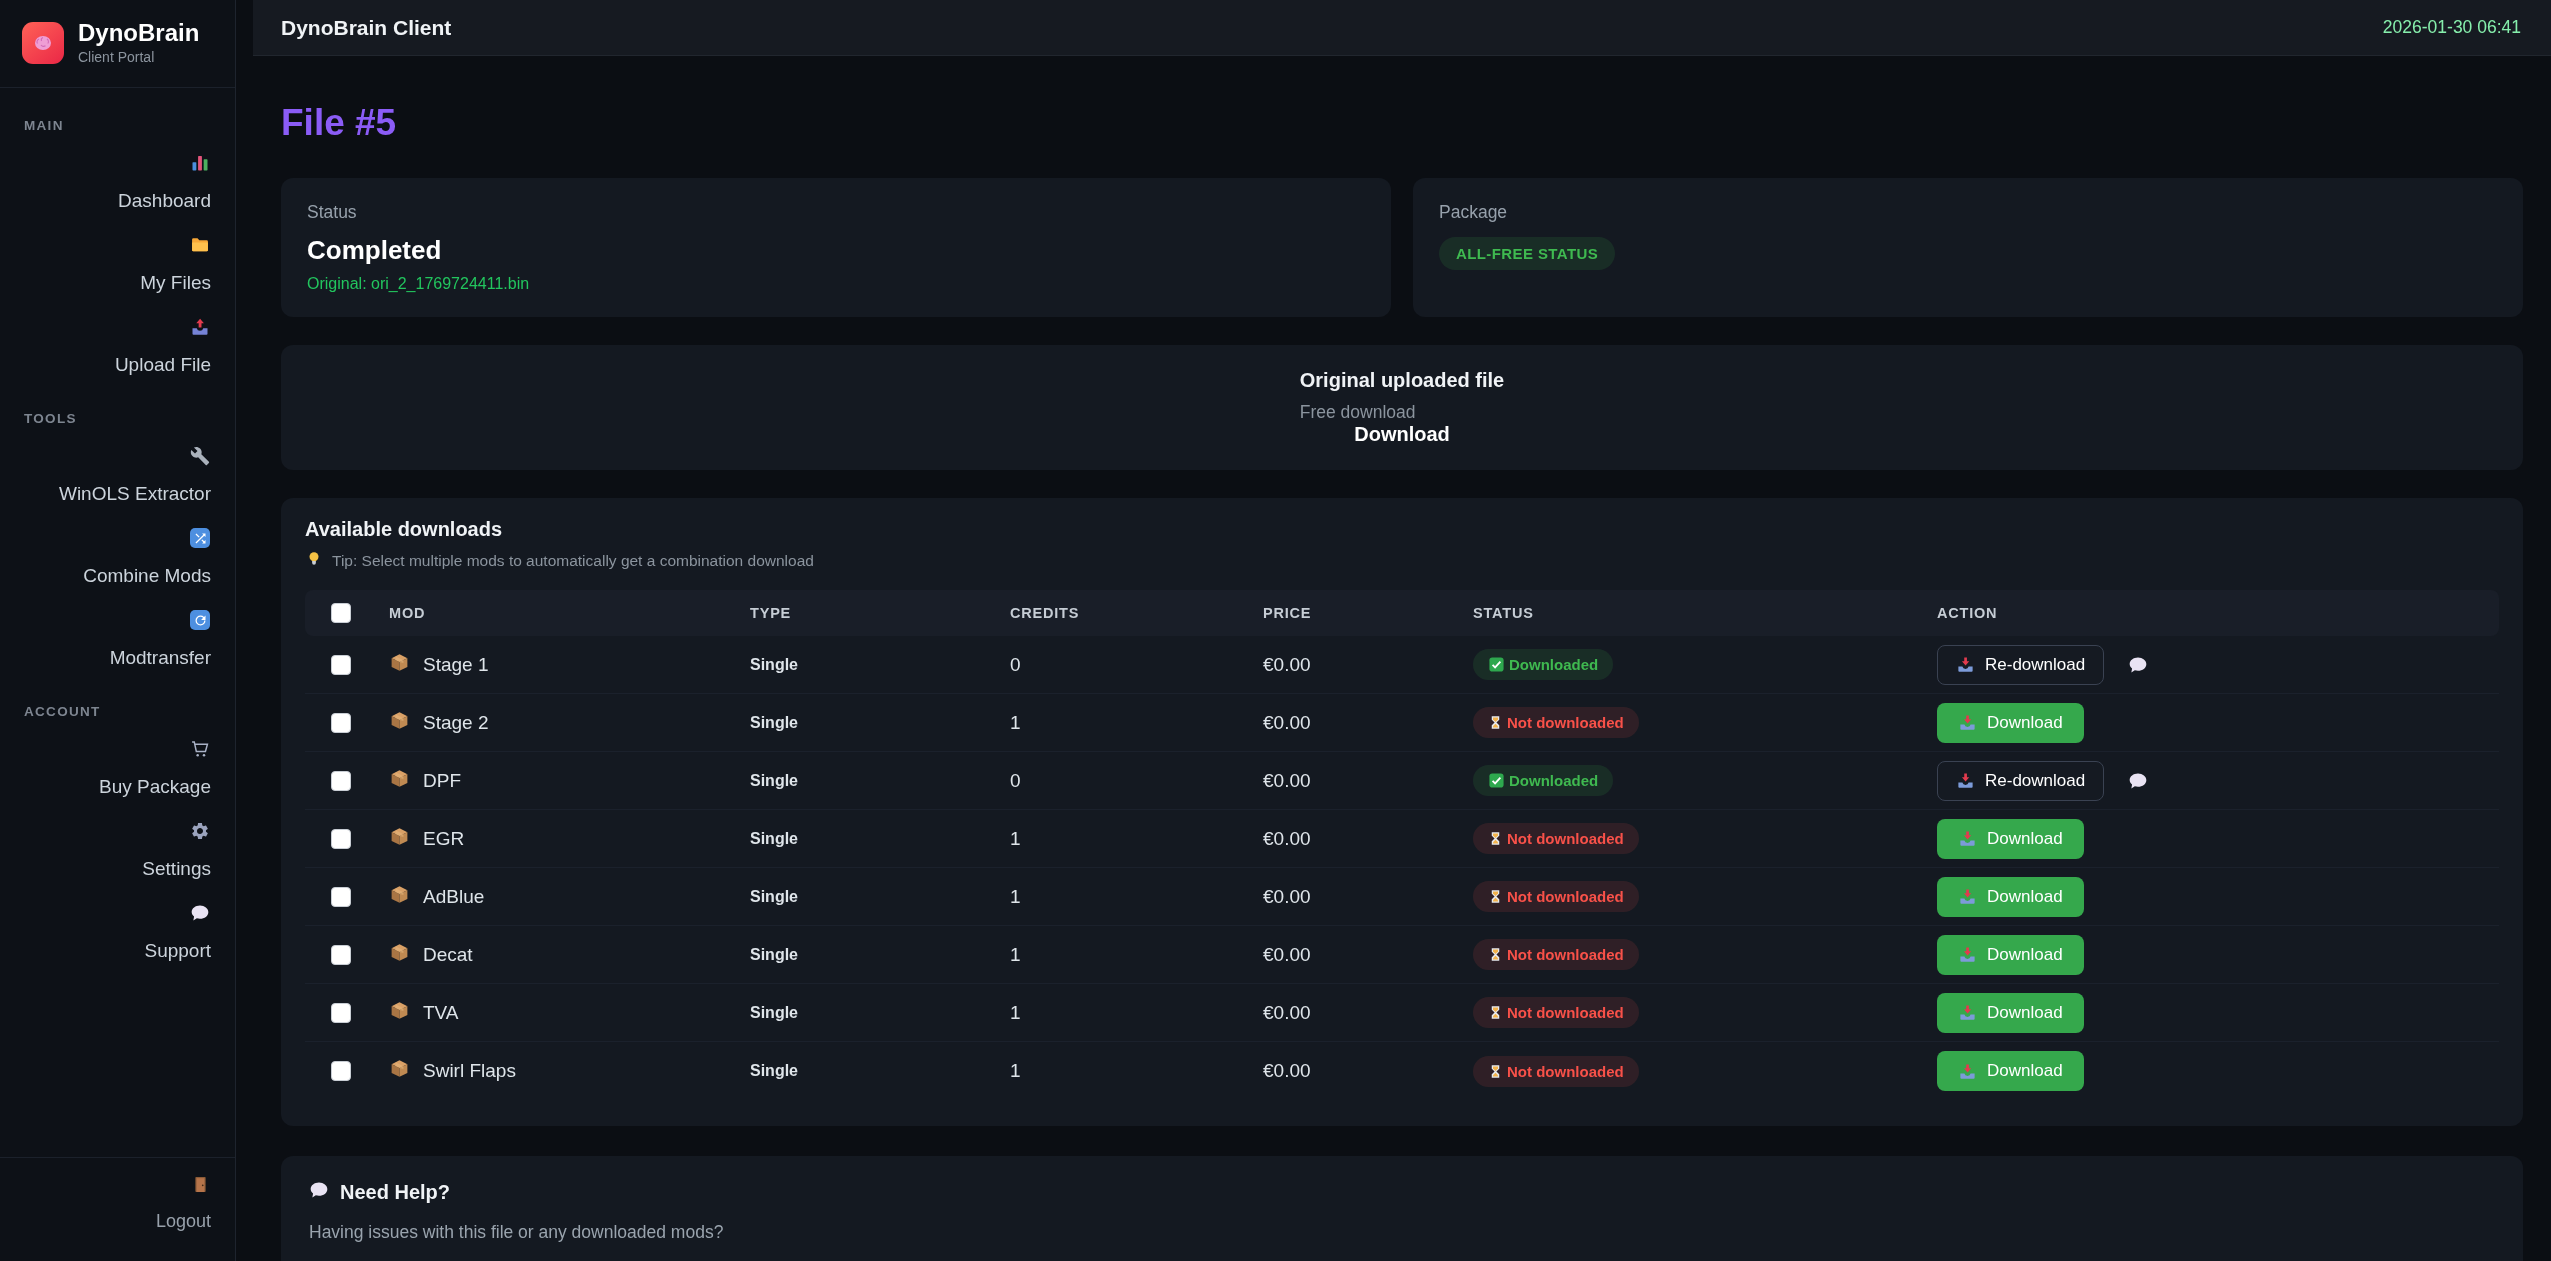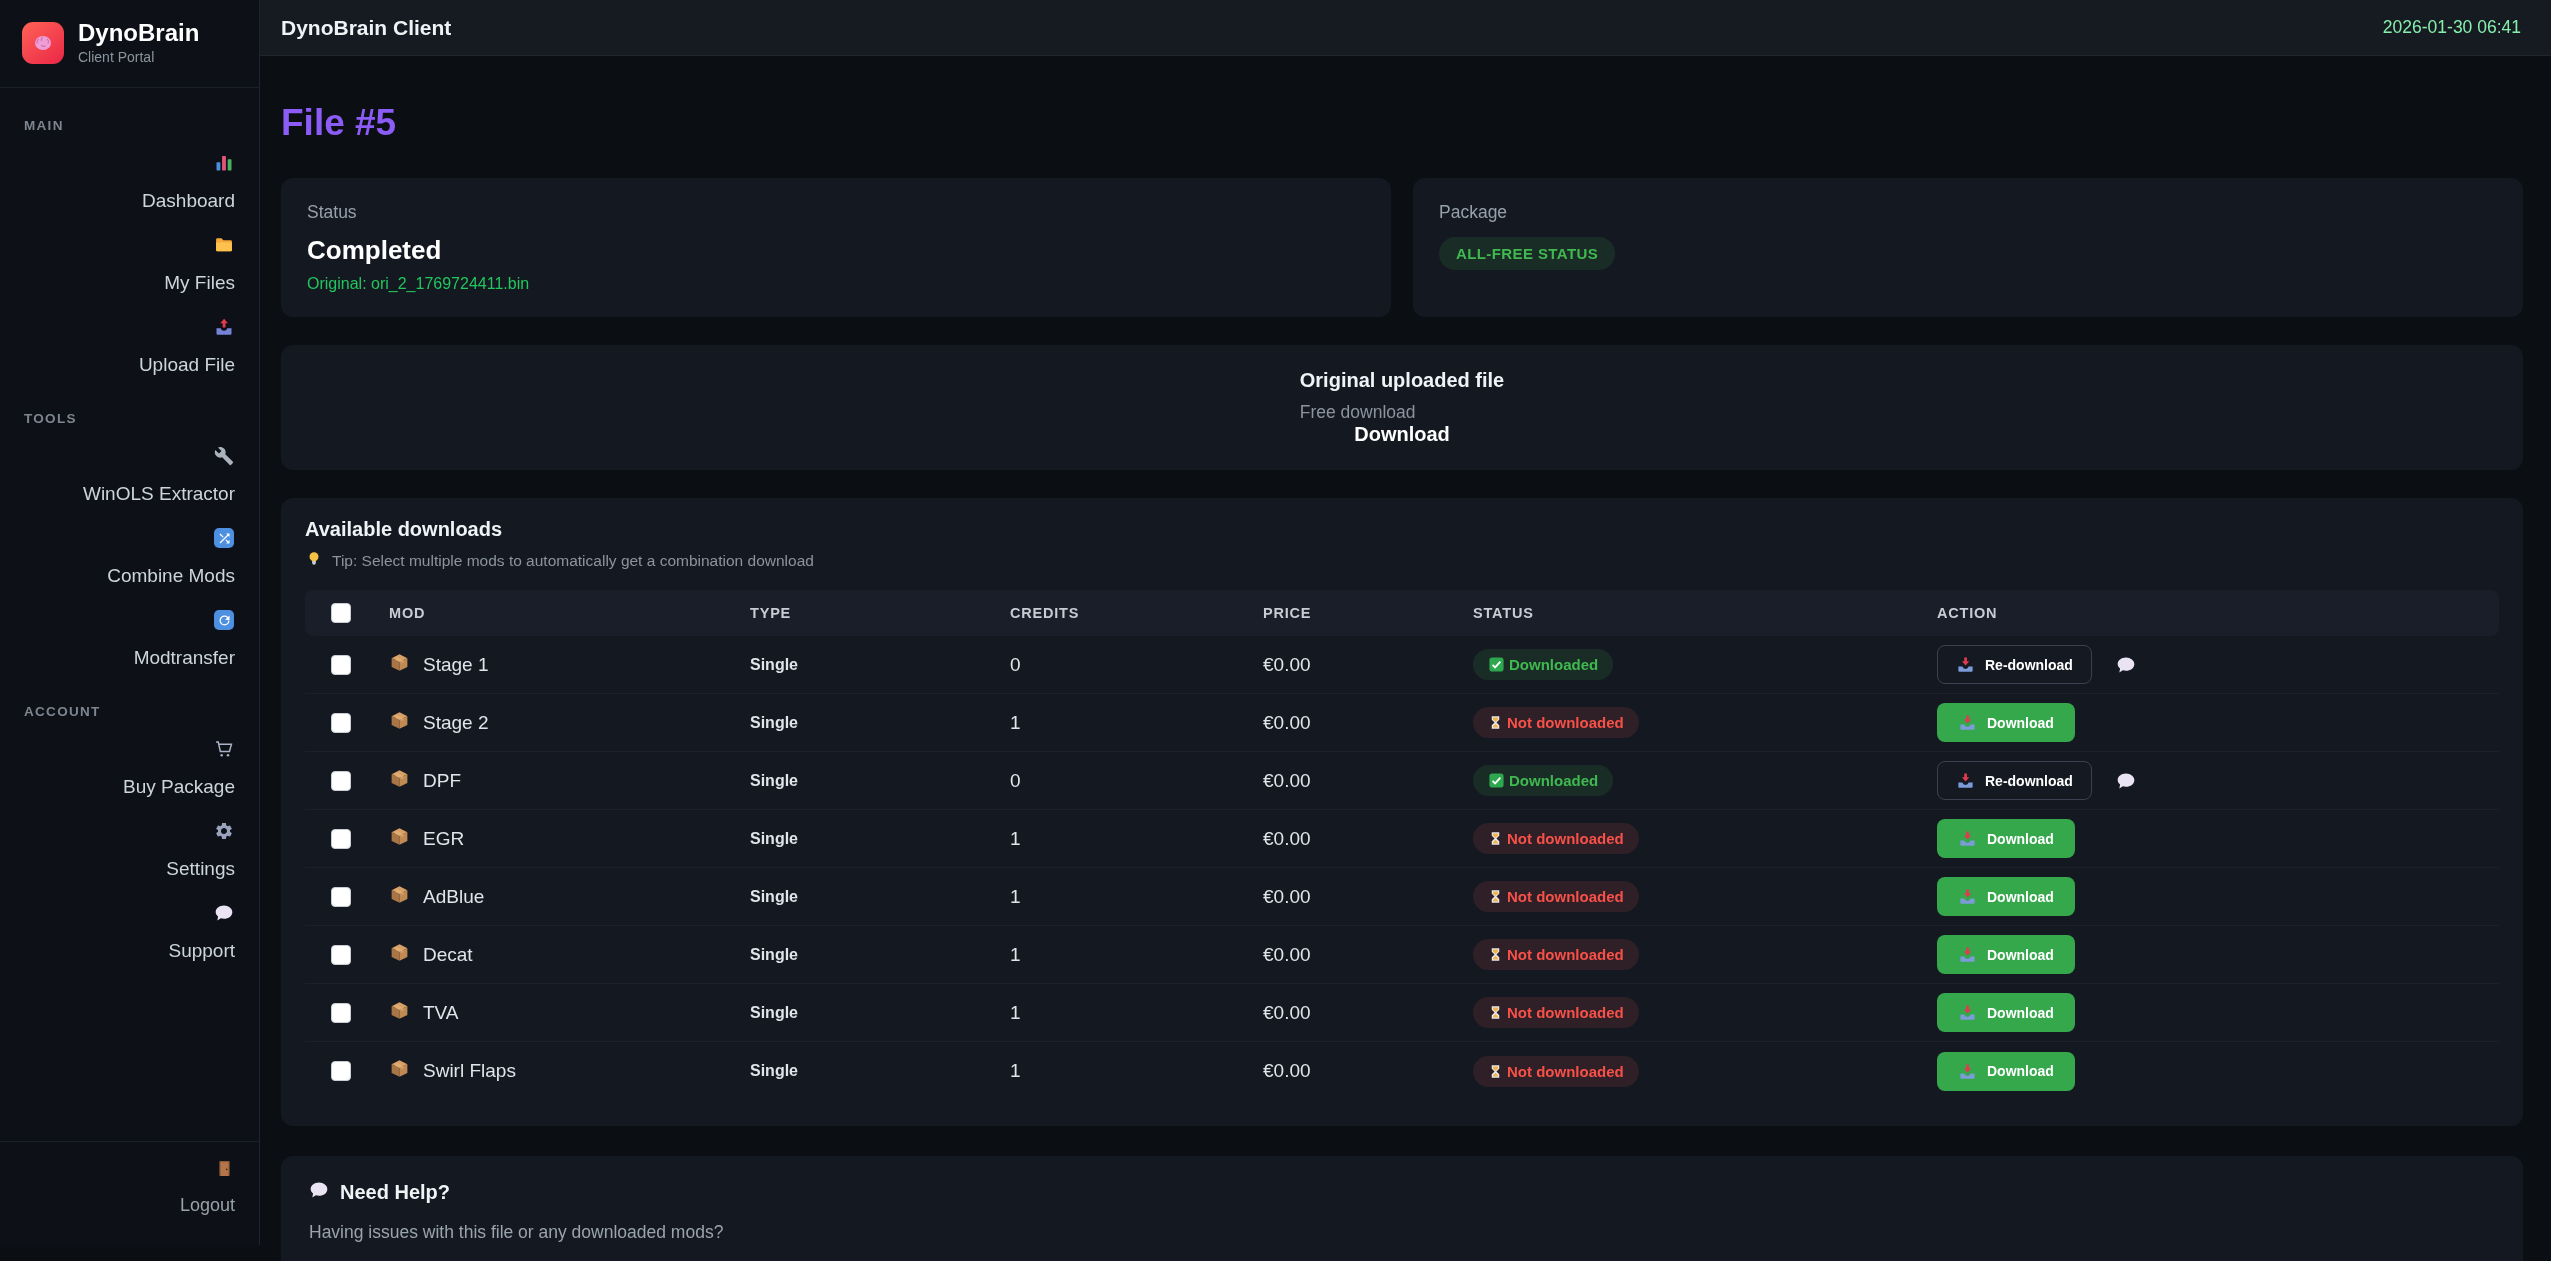--- a/index.html
+++ b/index.html
@@ -4,21 +4,21 @@
 <style>
   * { margin:0; padding:0; box-sizing:border-box; }
   html,body { width:2551px; height:1261px; }
   body {
     background:#0b0e13; color:#e6edf3;
     font-family:"Liberation Sans", sans-serif;
     overflow:hidden; position:relative;
   }
   
   .sidebar {
-    position:absolute; left:0; top:0; bottom:16px; width:260px;
+    position:absolute; left:0; top:0; bottom:0; width:236px;
     background:#0d1117; border-right:1px solid #1e242e;
     display:flex; flex-direction:column;
   }
   .brand { display:flex; align-items:center; gap:14px; padding:20px 22px 22px; border-bottom:1px solid #1b212b; }
   .brand-logo {
     width:42px; height:42px; border-radius:11px; flex:0 0 auto;
     background:linear-gradient(140deg,#ff6257,#ea2746);
     display:flex; align-items:center; justify-content:center;
   }
   .brand-name { font-size:24px; font-weight:bold; color:#fff; line-height:1.05; }
@@ -68,21 +68,21 @@
   .trow { height:58px; border-bottom:1px solid #1b212c; font-size:19px; color:#dfe5ea; }
   .trow:last-child { border-bottom:none; }
   .cell-cb { padding-left:26px; display:flex; }
   .cb { width:20px; height:20px; background:#ffffff; border:1px solid #c8cdd4; border-radius:4px; cursor:pointer; }
   .cell-mod { padding-left:24px; display:flex; align-items:center; gap:13px; }
   .cell-type { font-size:16px; font-weight:bold; }
   .pill { display:inline-flex; align-items:center; gap:4px; padding:7px 15px; border-radius:999px; font-size:15px; font-weight:600; }
   .pill-green { background:rgba(63,185,80,0.13); color:#3fb950; }
   .pill-red { background:rgba(248,81,73,0.12); color:#f85149; }
   .cell-action { display:flex; align-items:center; }
-  .btn { display:inline-flex; align-items:center; gap:10px; border-radius:8px; font-weight:bold; font-size:14px; cursor:pointer; font-family:"Liberation Sans",sans-serif; }
+  .btn { display:inline-flex; align-items:center; gap:10px; border-radius:8px; font-weight:normal; font-size:17px; cursor:pointer; font-family:"Liberation Sans",sans-serif; }
   .btn-redownload { padding:9px 18px; background:#151a22; border:1px solid #3a4252; color:#fff; }
   .btn-download { padding:10px 21px; background:#35a84c; border:none; color:#fff; }
   .comment { margin-left:24px; display:flex; cursor:pointer; }
   
   .help-card { margin-top:30px; padding:24px 28px 26px; }
   .help-title { display:flex; align-items:center; gap:11px; font-size:20px; font-weight:bold; color:#f0f3f6; }
   .help-text { margin-top:17px; font-size:17.5px; color:#9aa4ae; }
   .btn-support {
     margin-top:19px; display:inline-flex; align-items:center; gap:11px;
     background:#f12b2b; color:#fff; font-weight:bold; font-size:18px;

